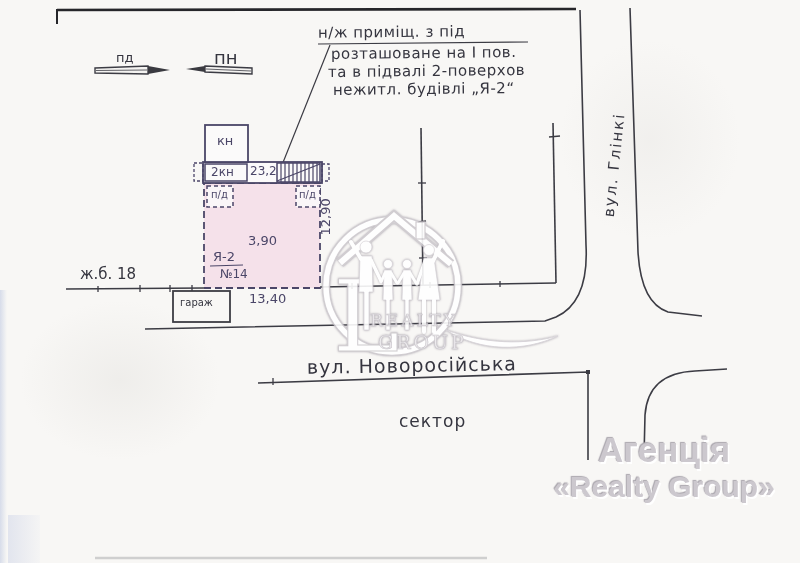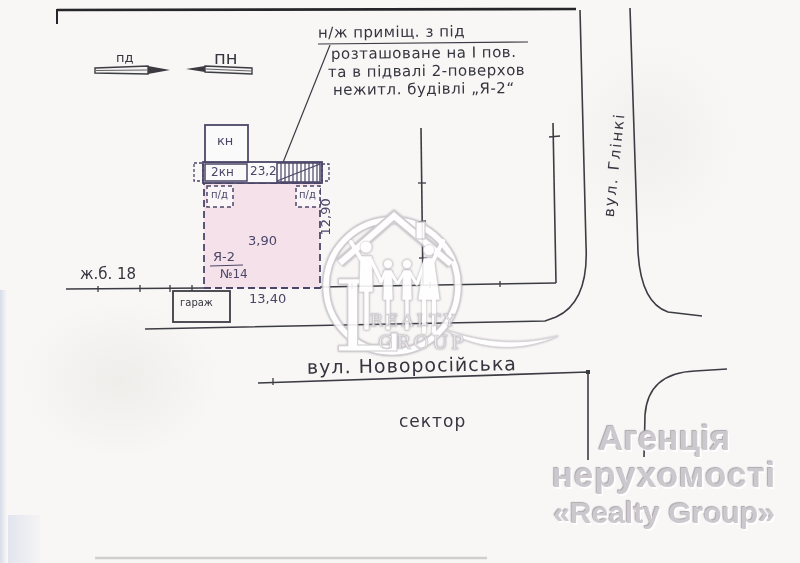--- a/index.html
+++ b/index.html
@@ -16,21 +16,21 @@
   .blue{color:#4b4668;}
   .hand{letter-spacing:1px;}
   .ann{font-size:15px;letter-spacing:.5px;transform:rotate(-.6deg);}
   .street-v{transform:rotate(-84deg);transform-origin:center;letter-spacing:2px;}
   .agency{
     position:absolute;left:533px;top:419px;width:262px;text-align:center;
     font-family:"Liberation Sans",sans-serif;font-weight:bold;
     color:#ccc8ce;
     text-shadow:1.5px 1.5px 0 #ffffff,-1px -1px 1px #aba7ae;
   }
-  .agency .a1{font-size:35px;line-height:37px;}
+  .agency .a1{font-size:35px;line-height:37px;margin-top:12px;}
   .agency .a2{font-size:35px;line-height:38px;letter-spacing:1px;}
   .agency .a3{font-size:30px;line-height:38px;}
   .wm{opacity:.9;filter:drop-shadow(0 0 1.2px rgba(150,145,155,.85));}
 </style>
 </head>
 <body>
 
 <div class="page">
 
   <div class="blotch" style="left:20px;top:300px;width:200px;height:160px;background:radial-gradient(closest-side,rgba(205,203,198,.22),rgba(205,203,198,0));"></div>
@@ -185,17 +185,16 @@
   <div class="lbl blue" style="left:301px;top:210px;width:50px;font-size:13px;transform:rotate(-90deg);text-align:center;">12,90</div>
   <div class="lbl ink" style="left:180px;top:298px;font-size:10px;">гараж</div>
   <div class="lbl ink" style="left:80px;top:267px;font-size:15px;text-align:right;">ж.б. 18</div>
 
   <div class="lbl ink street-v" style="left:550px;top:157px;width:130px;font-size:15px;text-align:center;">вул. Глінкі</div>
   <div class="lbl ink hand" style="left:307px;top:356px;font-size:19px;transform:rotate(-1deg);">вул. Новоросійська</div>
   <div class="lbl ink hand" style="left:399px;top:413px;font-size:17px;">сектор</div>
 
   <div class="agency">
     <div class="a1">Агенція</div>
-    <div class="a2">нерухомості</div>
     <div class="a3">«Realty Group»</div>
   </div>
 
 </div>
 
 </body></html>

